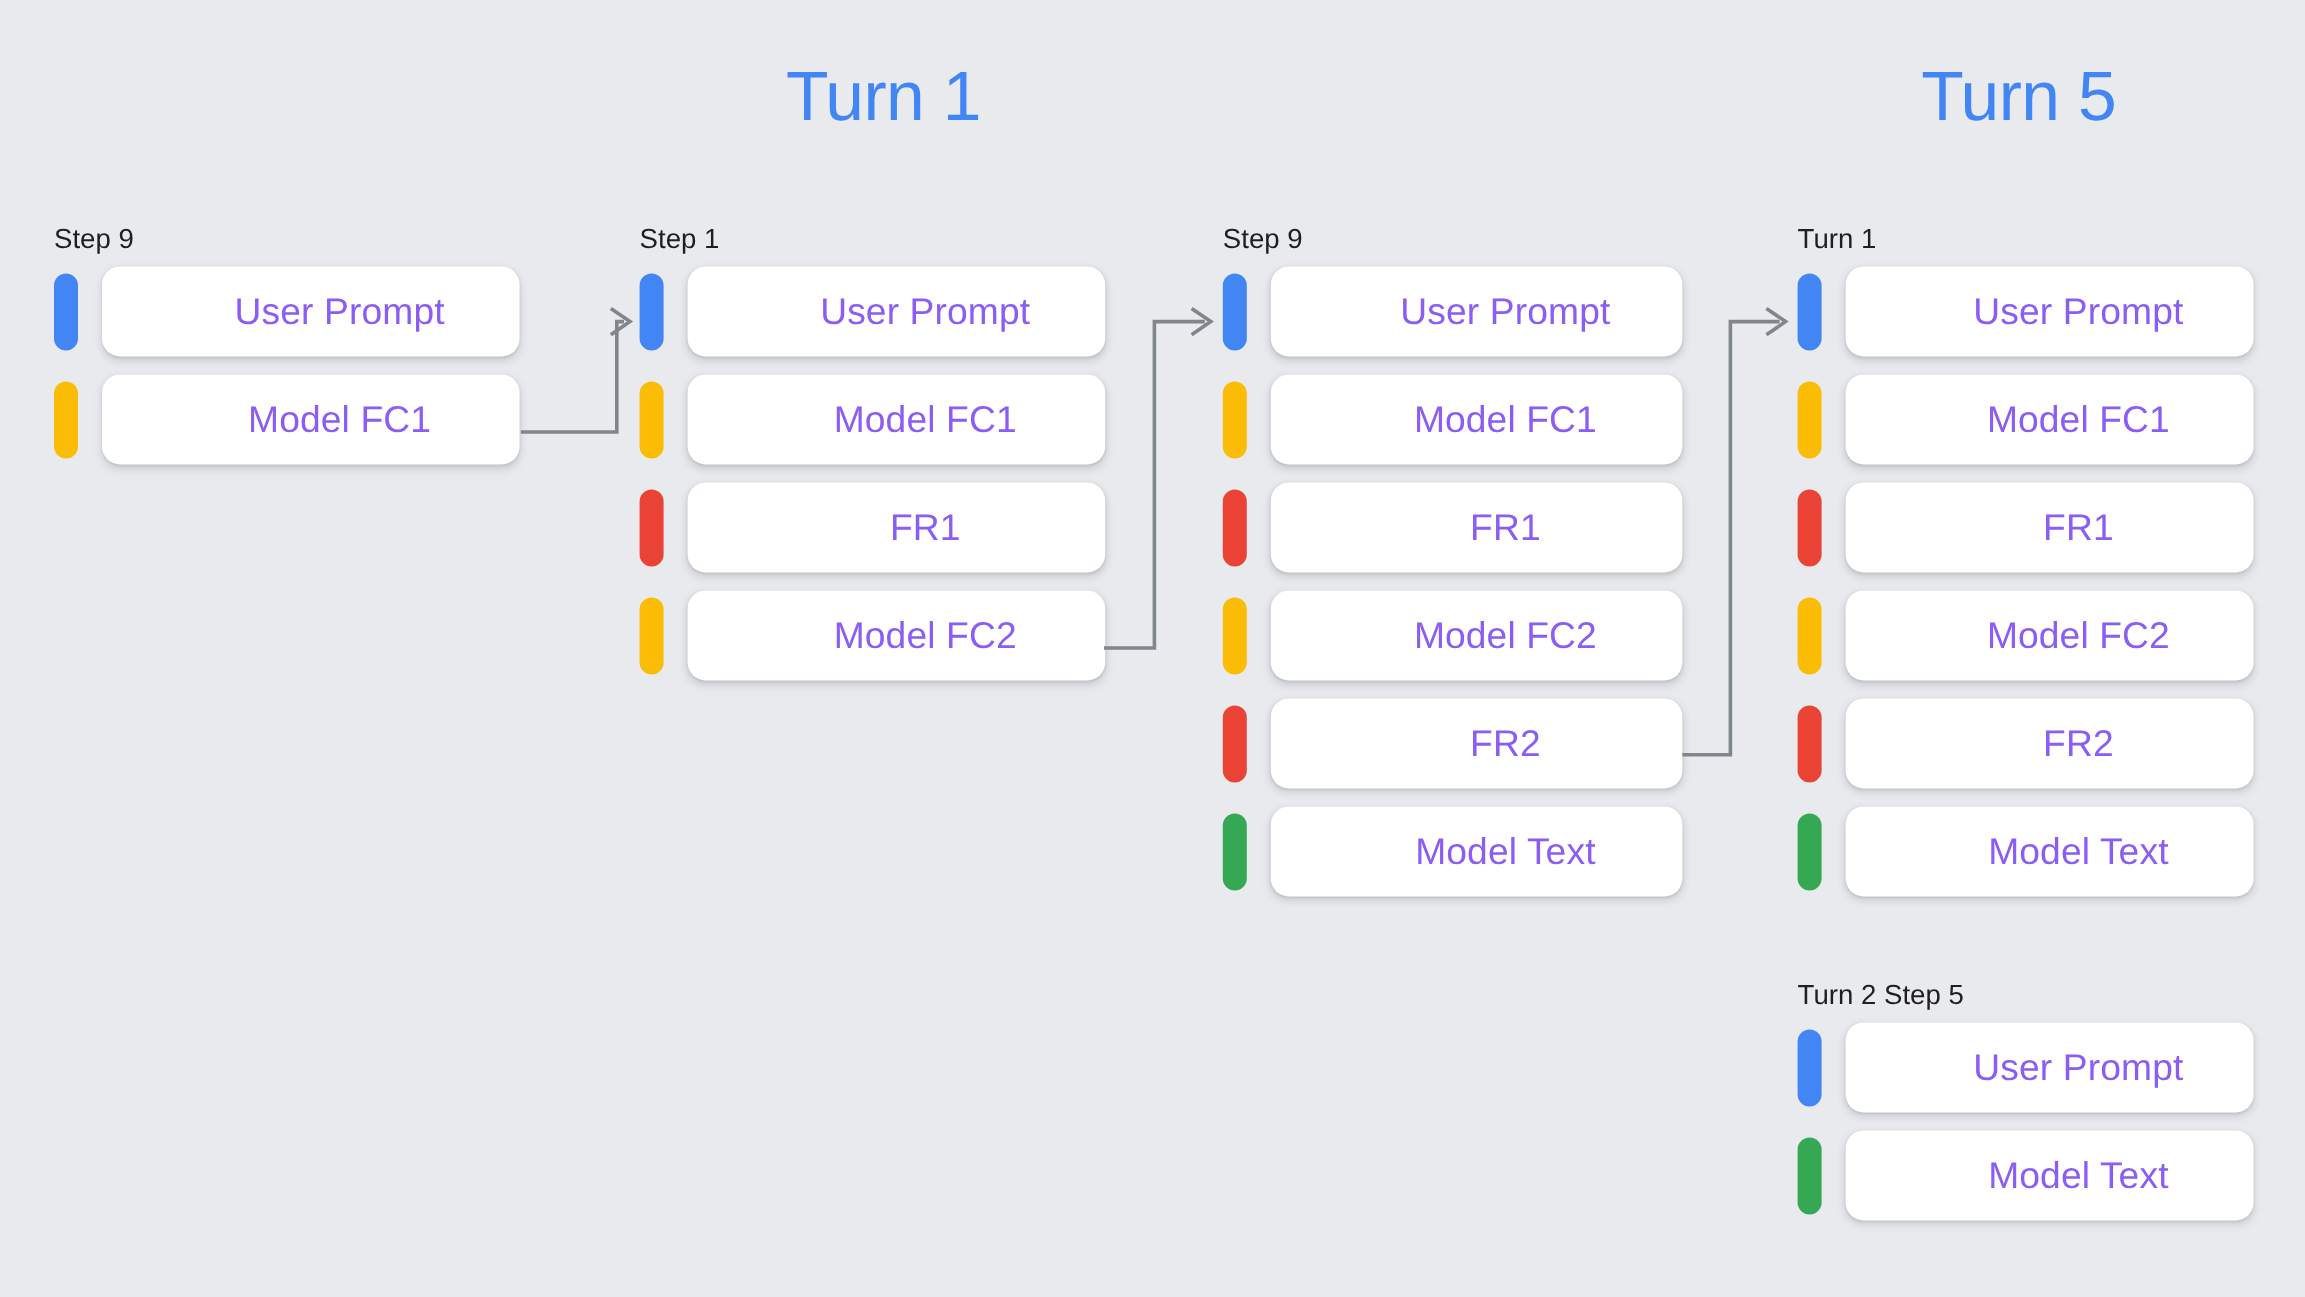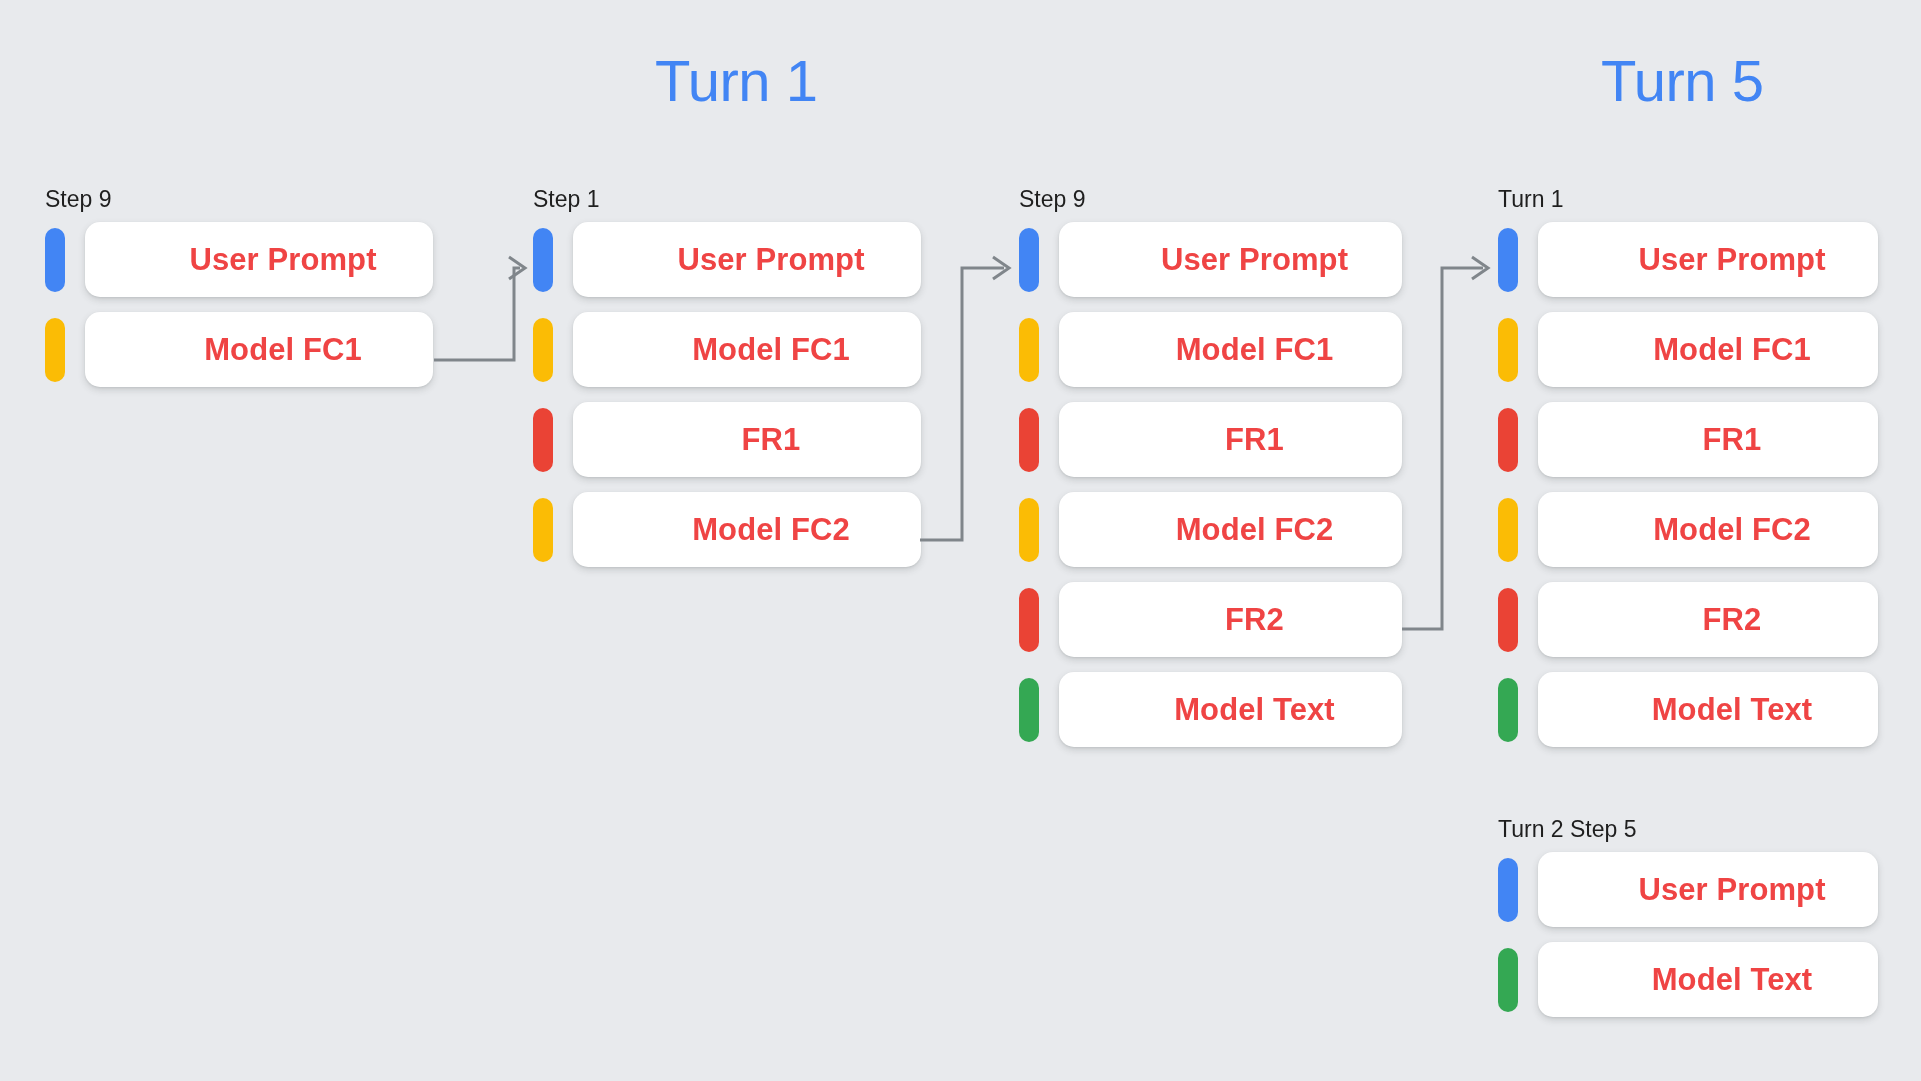--- a/index.html
+++ b/index.html
@@ -82,22 +82,22 @@
     background: #ffffff;
     border-radius: 15px;
     box-shadow: 0 3px 7px rgba(60,64,67,0.18), 0 1px 2px rgba(60,64,67,0.10);
     display: flex;
     align-items: center;
     justify-content: center;
     box-sizing: border-box;
   }
   .card-label {
     font-size: 31px;
-    color: #ef4444;
-    font-weight: 700;
+    color: #8b5cf6;
+    font-weight: 400;
     line-height: 1;
     letter-spacing: 0.1px;
     white-space: nowrap;
     margin-left: 48px;
   }
 
   
   .connector {
     position: absolute;
     pointer-events: none;

